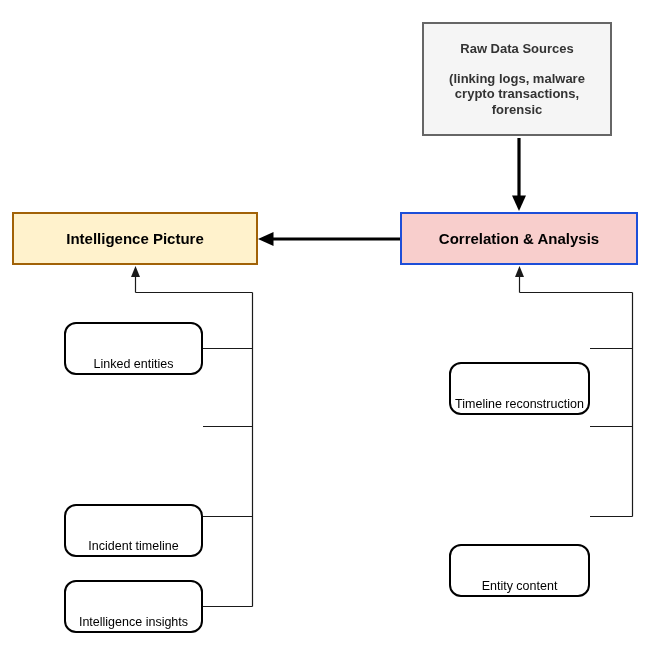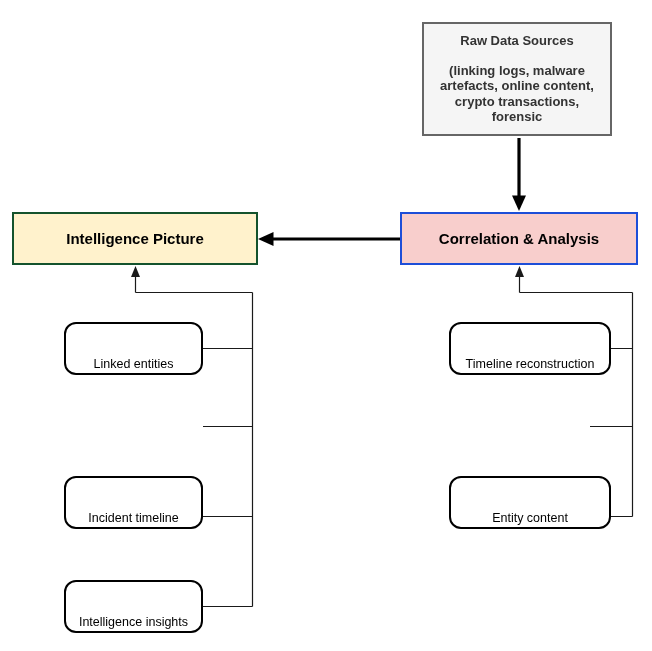--- a/index.html
+++ b/index.html
@@ -46,44 +46,44 @@
     height: 53px;
     top: 212px;
     font-weight: bold;
     font-size: 15px;
     color: #000000;
   }
   .intelligence-box {
     left: 12px;
     width: 246px;
     background: #fff2cc;
-    border: 2px solid #14532d;
+    border: 2px solid #a16207;
   }
   .correlation-box {
     left: 400px;
     width: 238px;
     background: #f8cecc;
     border: 2px solid #1d4ed8;
   }
   .sub-box {
     width: 139px;
     height: 53px;
     background: #ffffff;
     border: 2px solid #000000;
     border-radius: 12px;
     font-size: 12.5px;
     color: #000000;
     padding: 2px;
     align-items: flex-end;
   }
   .left-col  { left: 64px; }
-  .right-col { left: 449px; width: 162px; }
+  .right-col { left: 449px; width: 141px; margin-top: 40px; }
   .row-1 { top: 322px; }
   .row-2 { top: 400px; }
-  .row-3 { top: 476px; }
+  .row-3 { top: 504px; }
   .row-4 { top: 580px; }
 </style>
 </head>
 <body>
 
 <div class="canvas">
 
   <svg class="connector-layer" viewBox="0 0 652 651" xmlns="http://www.w3.org/2000/svg">
 
     <g>
@@ -115,21 +115,20 @@
       <path d="M590 426.5 H632.5"></path>
       <path d="M590 516.5 H632.5"></path>
       <polygon points="519.5,266 515,277 524,277" fill="#1a1a1a" stroke="none"></polygon>
     </g>
   </svg>
 
   <div class="box raw-box">
     <div class="raw-title">Raw Data Sources</div>
     <div>
       <div>(linking logs, malware</div>
-      <div>artefacts, online content,</div>
       <div>crypto transactions, forensic</div>
     </div>
   </div>
 
   <div class="box main-box intelligence-box">
     <span>Intelligence Picture</span>
   </div>
 
   <div class="box main-box correlation-box">
     <span>Correlation &amp; Analysis</span>

